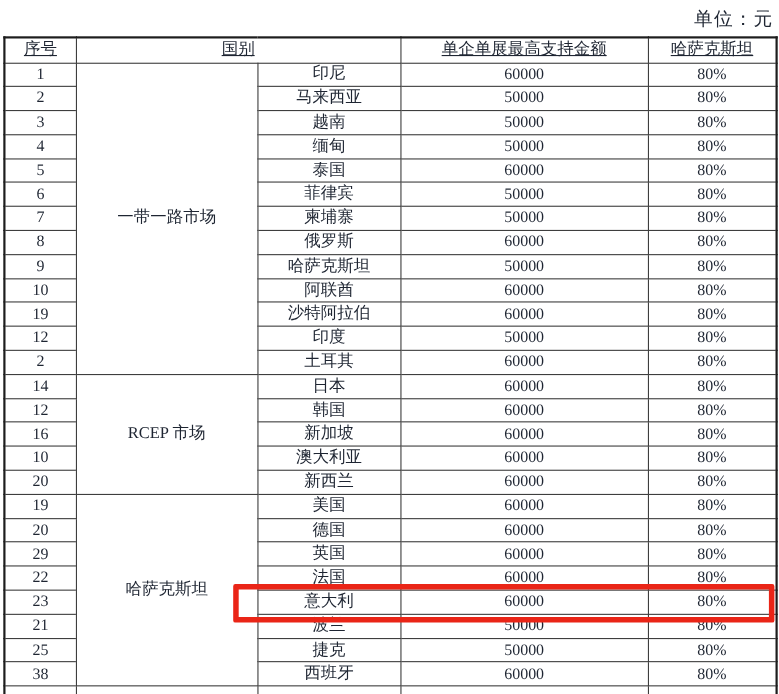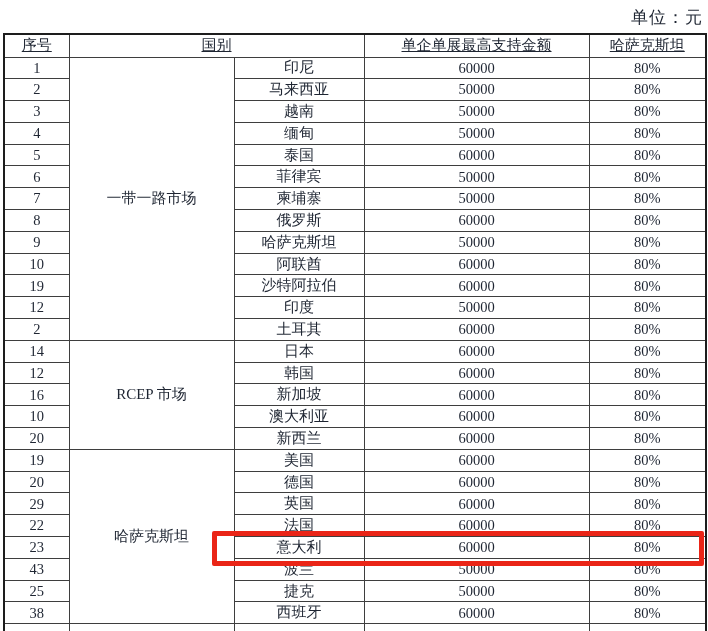--- a/index.html
+++ b/index.html
@@ -222,21 +222,21 @@
           <td data-name="amount-cell">60000</td>
           <td data-name="ratio-cell">80%</td>
         </tr>
         <tr data-name="table-row">
           <td data-name="row-number-cell">23</td>
           <td data-name="country-cell">意大利</td>
           <td data-name="amount-cell">60000</td>
           <td data-name="ratio-cell">80%</td>
         </tr>
         <tr data-name="table-row">
-          <td data-name="row-number-cell">43</td>
+          <td data-name="row-number-cell">21</td>
           <td data-name="country-cell">波兰</td>
           <td data-name="amount-cell">50000</td>
           <td data-name="ratio-cell">80%</td>
         </tr>
         <tr data-name="table-row">
           <td data-name="row-number-cell">25</td>
           <td data-name="country-cell">捷克</td>
           <td data-name="amount-cell">50000</td>
           <td data-name="ratio-cell">80%</td>
         </tr>

